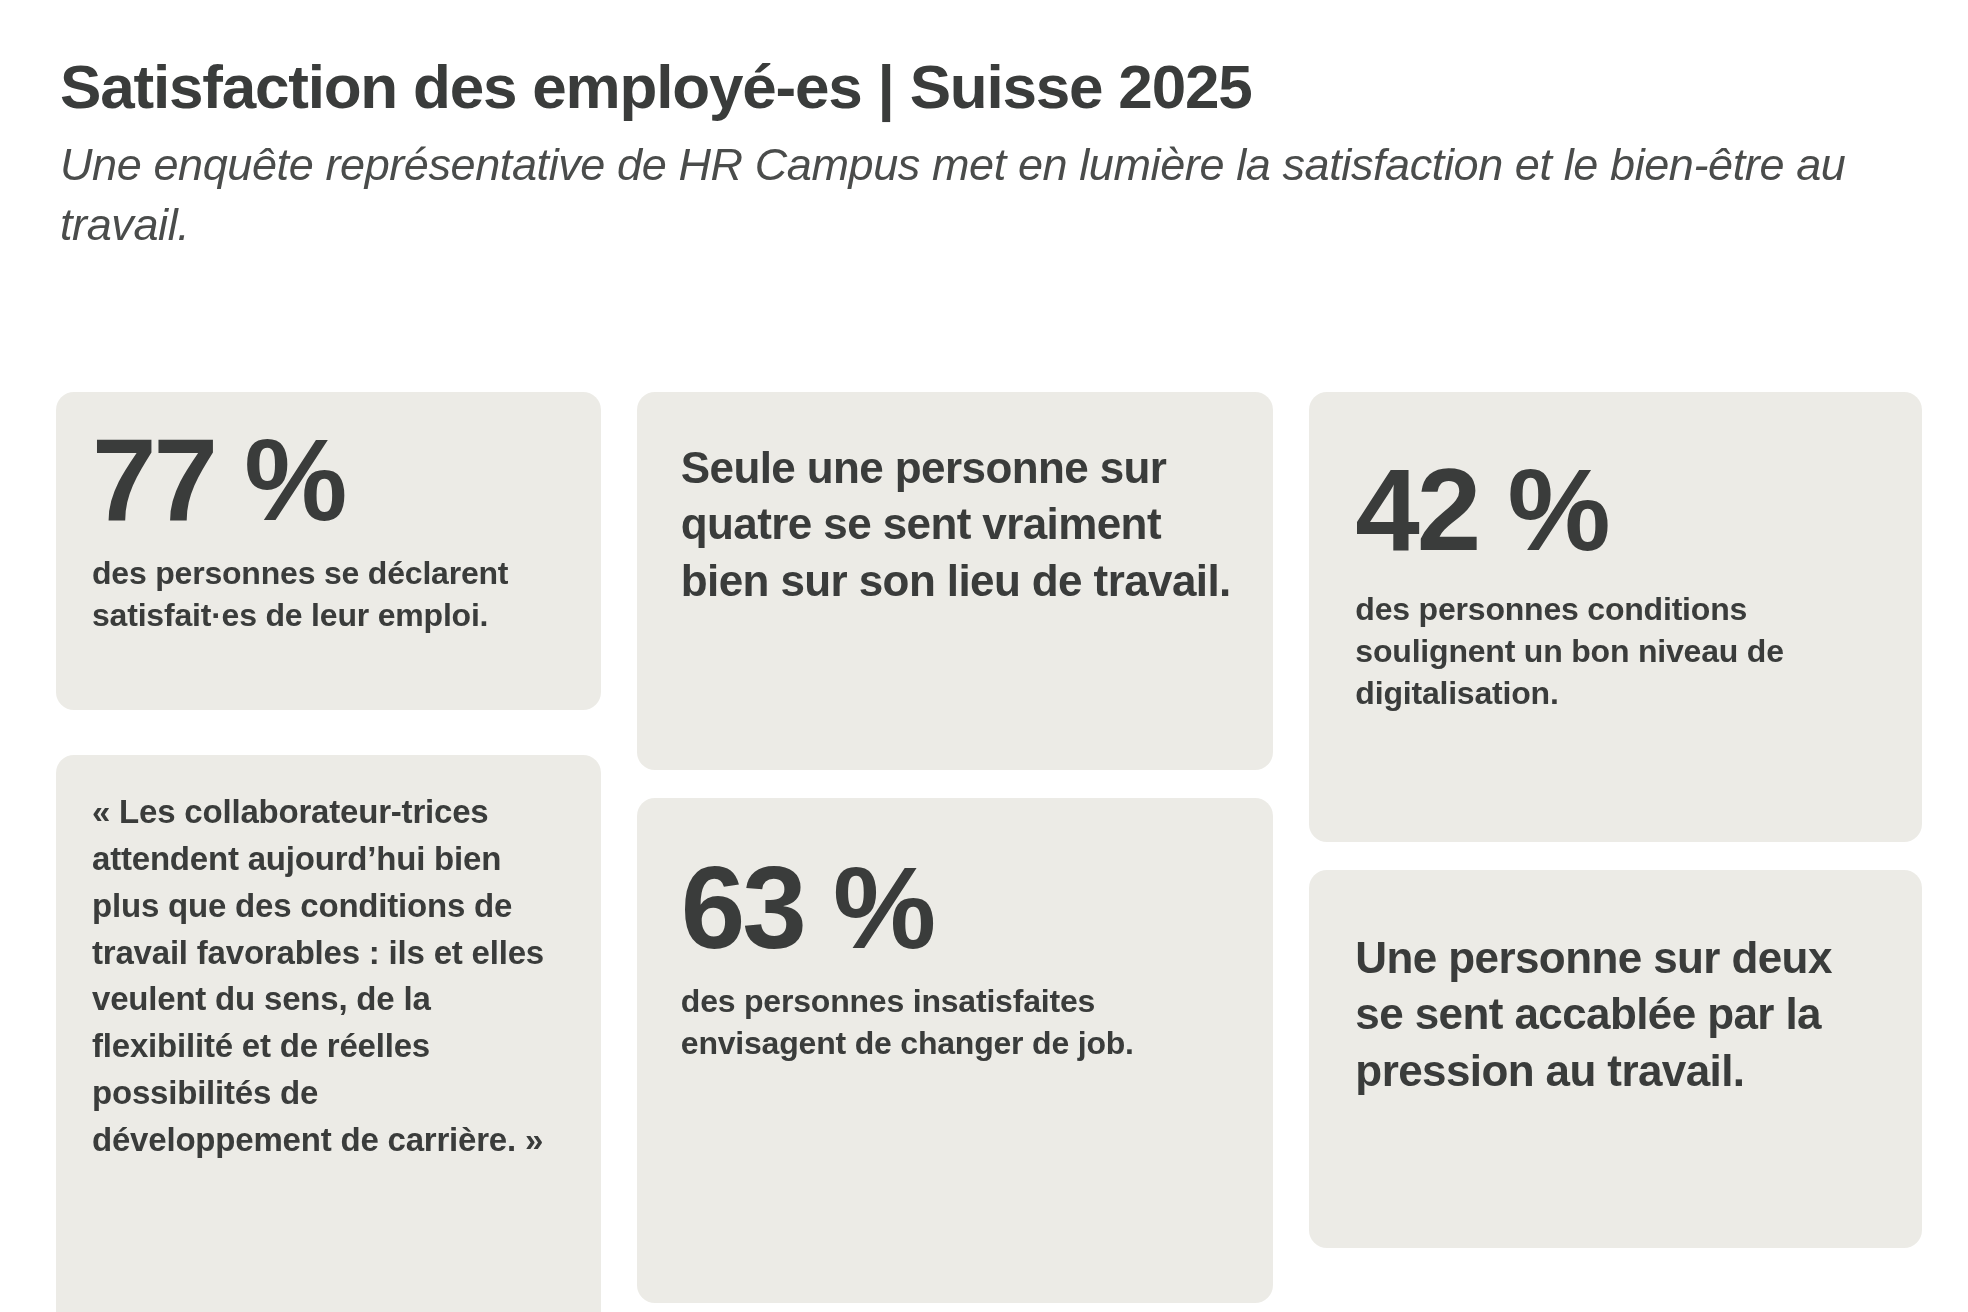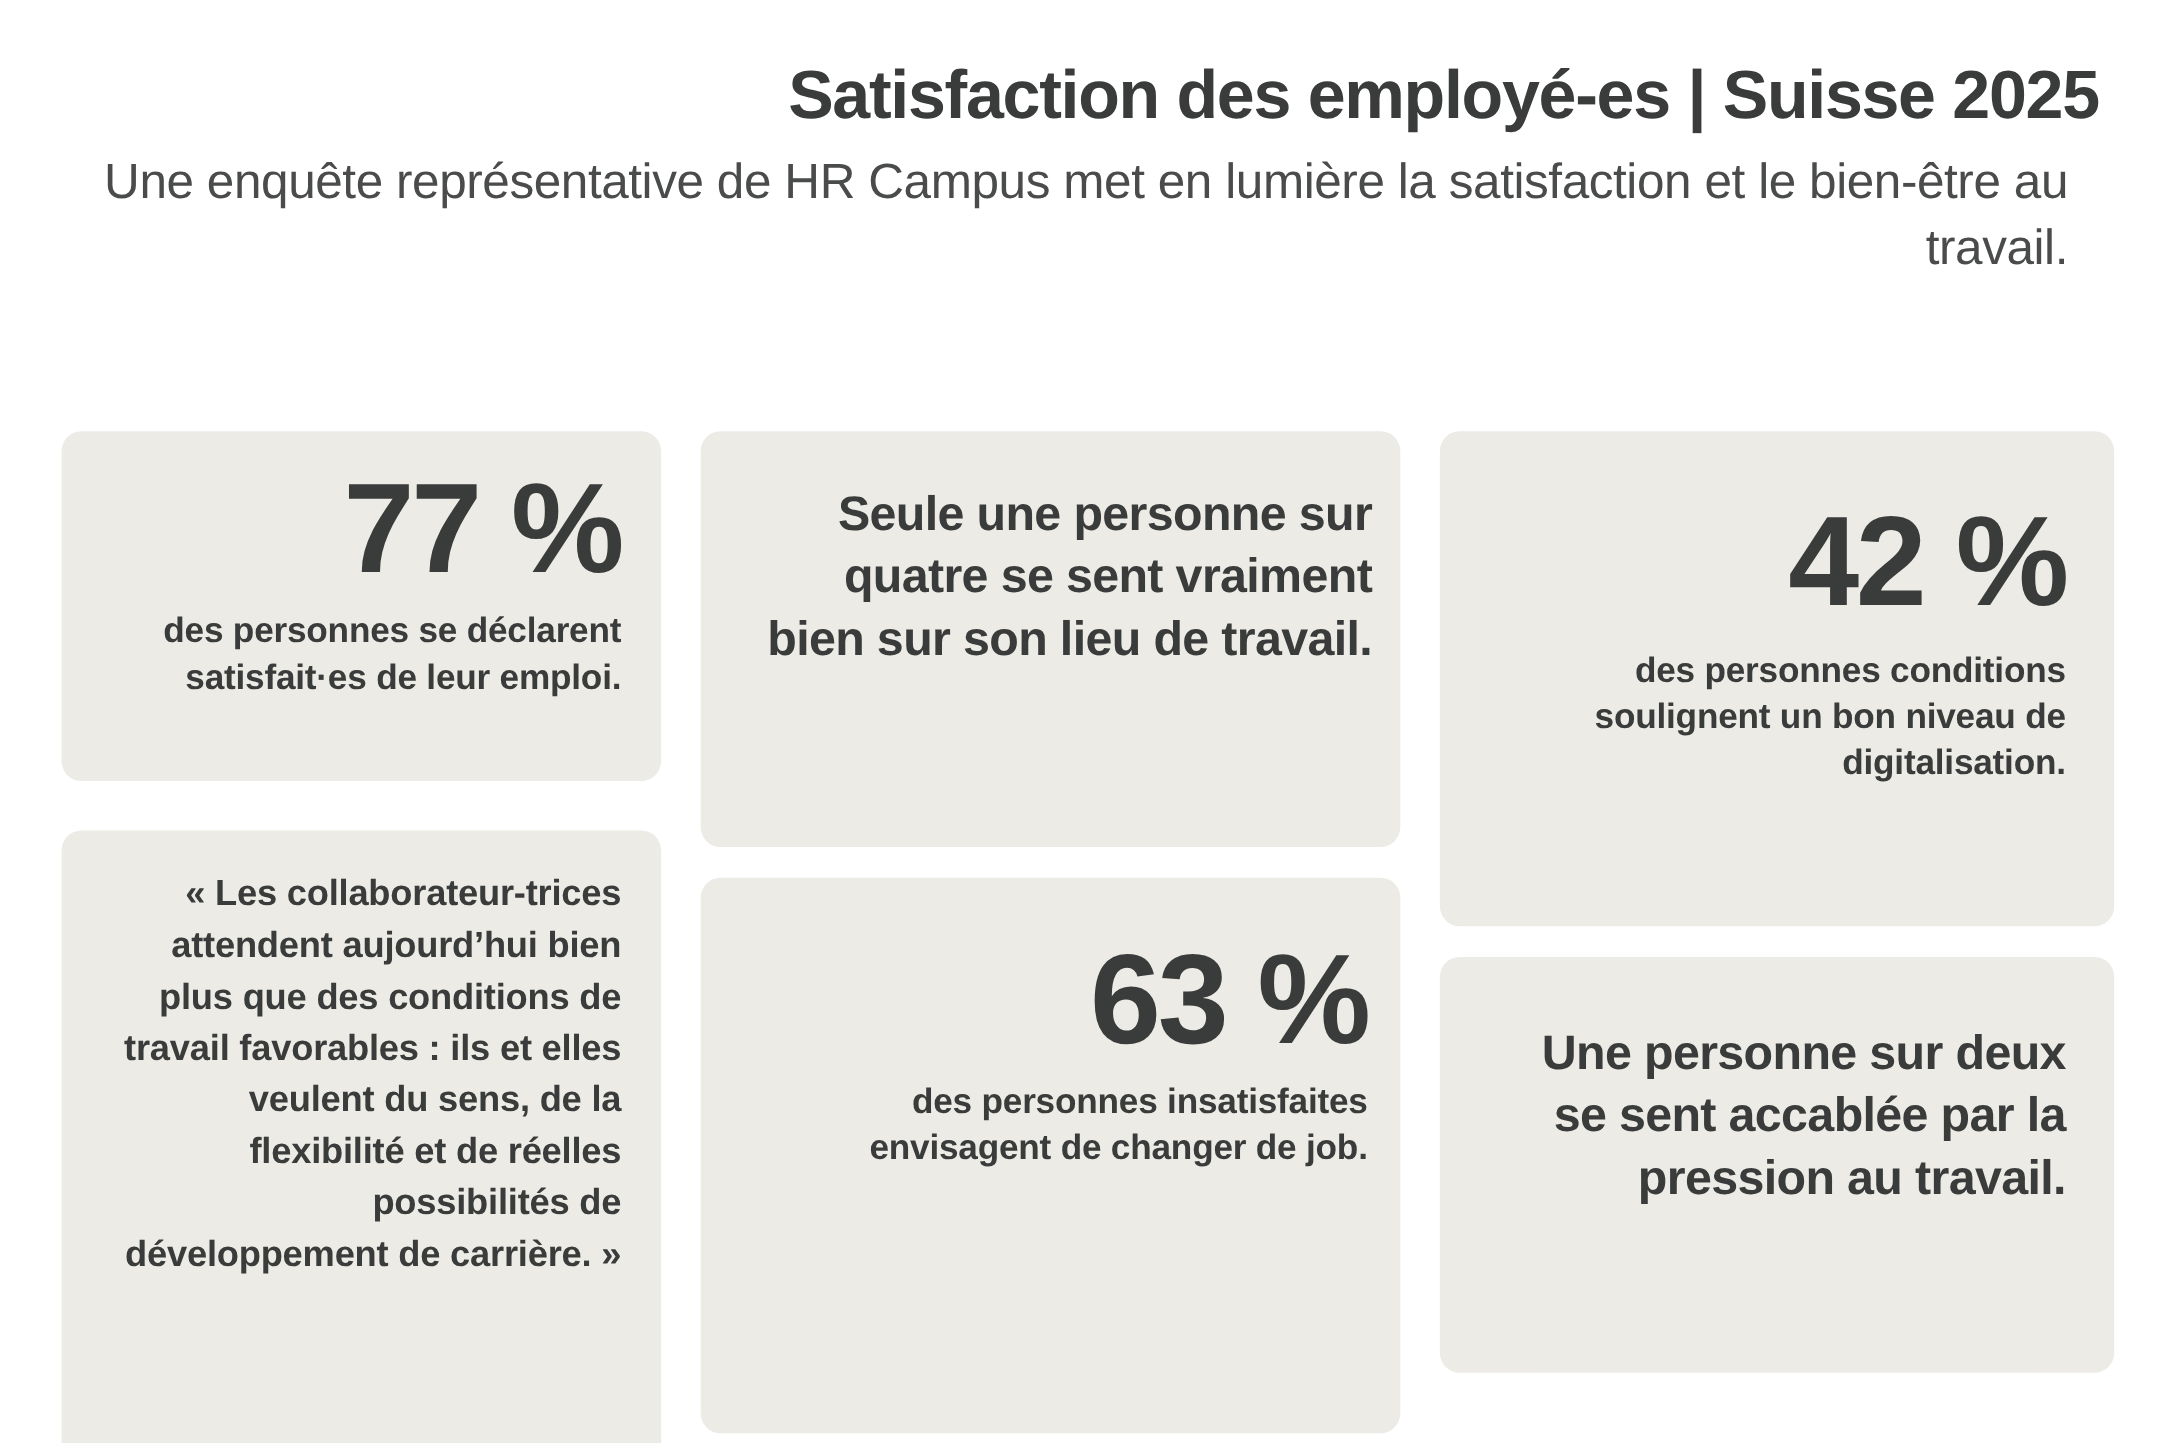--- a/index.html
+++ b/index.html
@@ -13,38 +13,38 @@
     font-family: "Liberation Sans", sans-serif;
     color: #3a3c3b;
     overflow: hidden;
   }
   .page {
     width: 1968px;
     height: 1312px;
     box-sizing: border-box;
     padding: 52px 60px 0 60px;
     position: relative;
-    text-align: right;
   }
   .title {
     font-size: 62px;
     font-weight: bold;
     letter-spacing: -1.2px;
     color: #3a3c3b;
     line-height: 1.12;
     margin: 0 0 14px 0;
   }
   .subtitle {
     font-size: 45px;
     font-weight: 400;
     color: #4a4c4b;
     line-height: 1.32;
     letter-spacing: -0.4px;
     margin: 0;
     max-width: 1820px;
+    font-style: italic;
   }
   .grid {
     position: absolute;
     left: 56px;
     top: 392px;
     width: 1866px;
     display: flex;
     gap: 36px;
   }
   .col {

